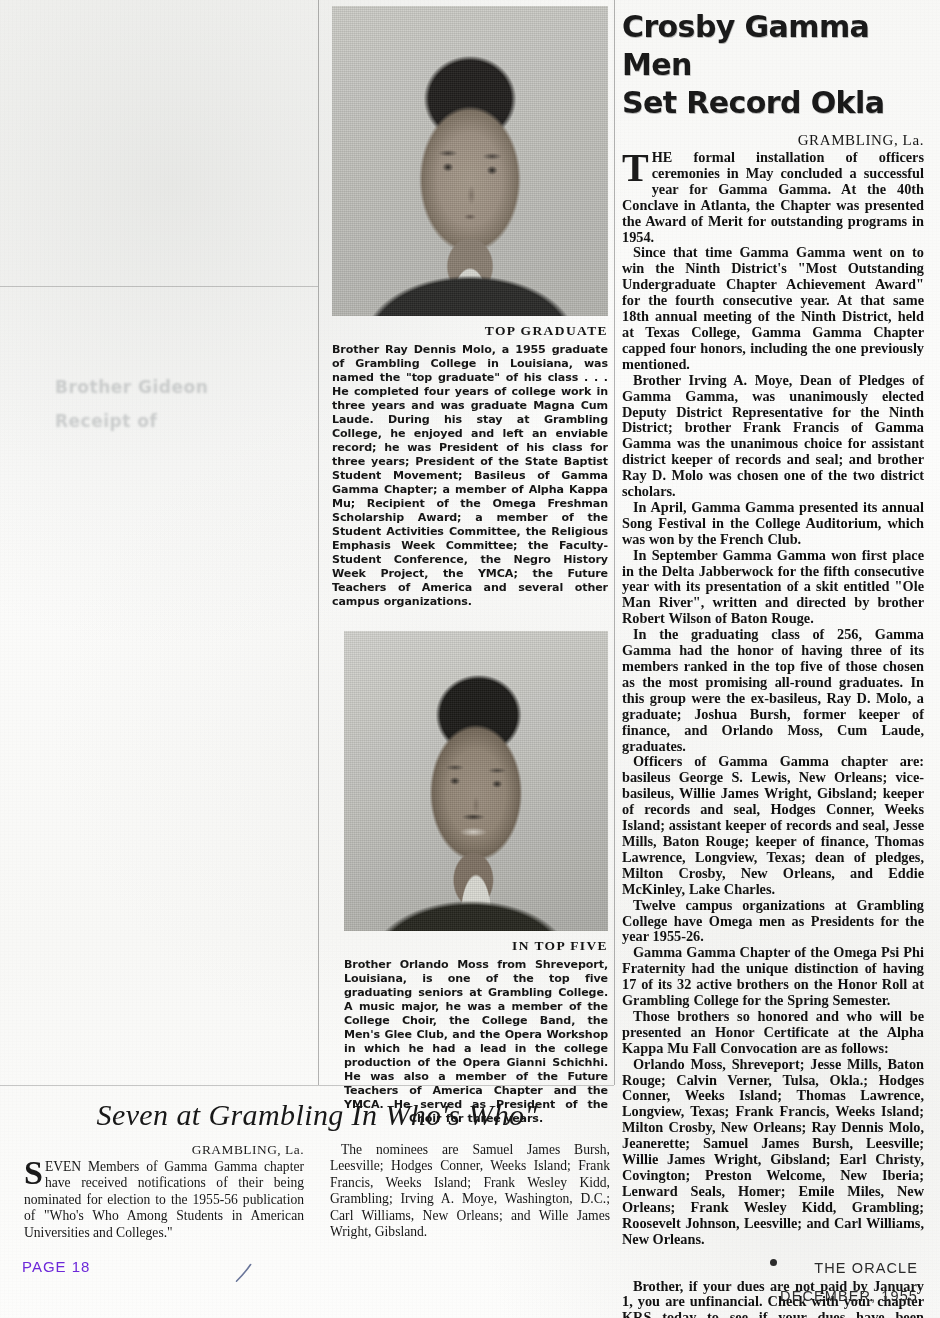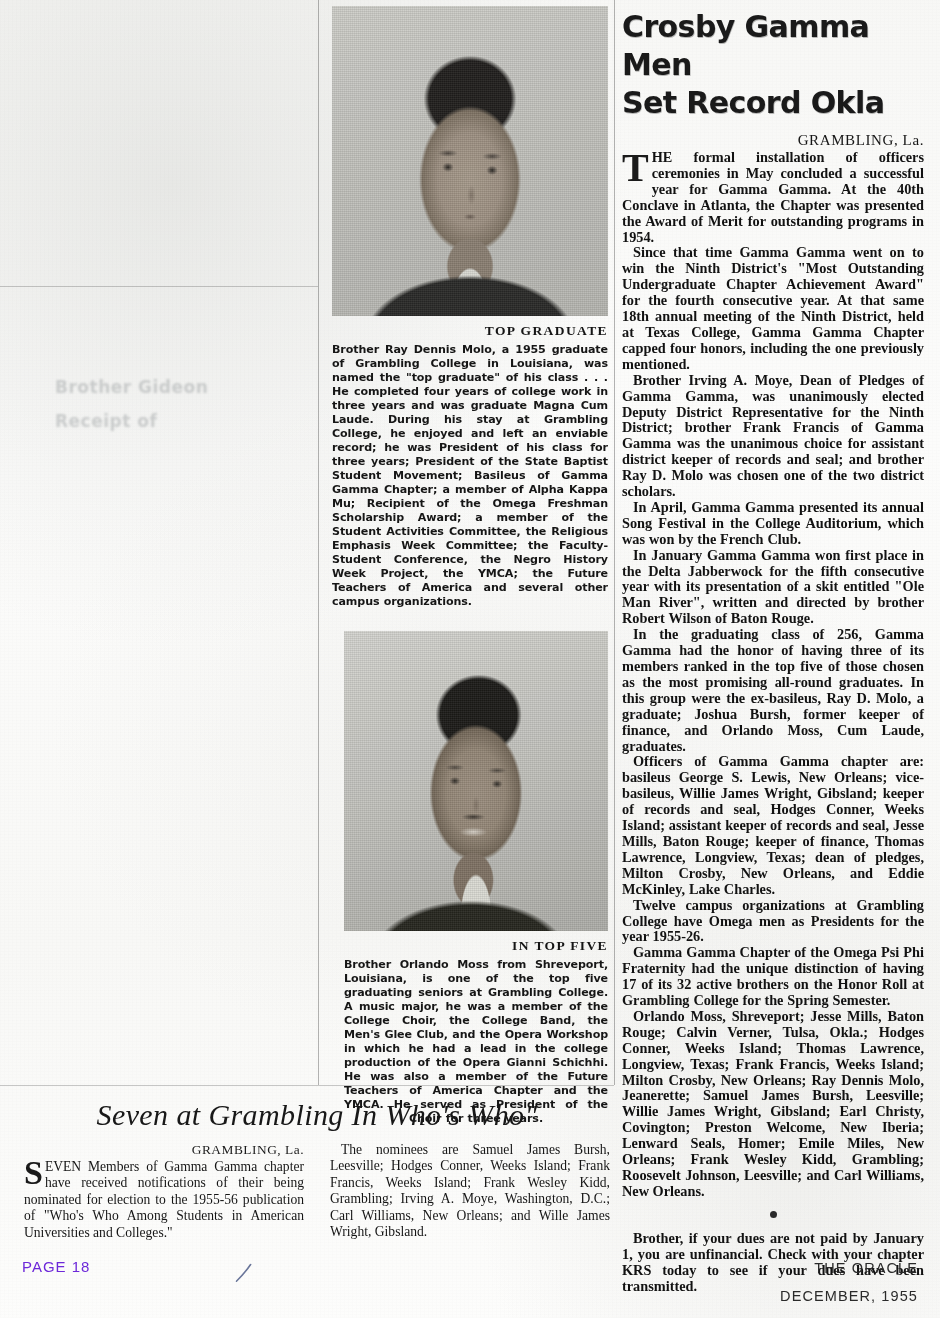--- a/index.html
+++ b/index.html
@@ -375,25 +375,26 @@
       <div class="dateline">GRAMBLING, La.</div>
 
       <div class="rc-body">
         <div class="dropcap-block">
           <span class="dropcap">T</span>
           <p class="first">HE formal installation of officers ceremonies in May concluded a successful year for Gamma Gamma. At the 40th Conclave in Atlanta, the Chapter was presented the Award of Merit for outstanding programs in 1954.</p>
         </div>
         <p>Since that time Gamma Gamma went on to win the Ninth District's "Most Outstanding Undergraduate Chapter Achievement Award" for the fourth consecutive year. At that same 18th annual meeting of the Ninth District, held at Texas College, Gamma Gamma Chapter capped four honors, including the one previously mentioned.</p>
         <p>Brother Irving A. Moye, Dean of Pledges of Gamma Gamma, was unanimously elected Deputy District Representative for the Ninth District; brother Frank Francis of Gamma Gamma was the unanimous choice for assistant district keeper of records and seal; and brother Ray D. Molo was chosen one of the two district scholars.</p>
         <p>In April, Gamma Gamma presented its annual Song Festival in the College Auditorium, which was won by the French Club.</p>
-        <p>In January Gamma Gamma won first place in the Delta Jabberwock for the fifth consecutive year with its presentation of a skit entitled "Ole Man River", written and directed by brother Robert Wilson of Baton Rouge.</p>
+        <p>In September Gamma Gamma won first place in the Delta Jabberwock for the fifth consecutive year with its presentation of a skit entitled "Ole Man River", written and directed by brother Robert Wilson of Baton Rouge.</p>
         <p>In the graduating class of 256, Gamma Gamma had the honor of having three of its members ranked in the top five of those chosen as the most promising all-round graduates. In this group were the ex-basileus, Ray D. Molo, a graduate; Joshua Bursh, former keeper of finance, and Orlando Moss, Cum Laude, graduates.</p>
         <p>Officers of Gamma Gamma chapter are: basileus George S. Lewis, New Orleans; vice-basileus, Willie James Wright, Gibsland; keeper of records and seal, Hodges Conner, Weeks Island; assistant keeper of records and seal, Jesse Mills, Baton Rouge; keeper of finance, Thomas Lawrence, Longview, Texas; dean of pledges, Milton Crosby, New Orleans, and Eddie McKinley, Lake Charles.</p>
         <p>Twelve campus organizations at Grambling College have Omega men as Presidents for the year 1955-26.</p>
         <p>Gamma Gamma Chapter of the Omega Psi Phi Fraternity had the unique distinction of having 17 of its 32 active brothers on the Honor Roll at Grambling College for the Spring Semester.</p>
+        <p>Those brothers so honored and who will be presented an Honor Certificate at the Alpha Kappa Mu Fall Convocation are as follows:</p>
       </div>
 
       <div class="honor-list" id="honor-roll"><b>Orlando Moss, </b><span>Shreveport; </span><b>Jesse Mills, </b><span>Baton Rouge; </span><b>Calvin Verner, </b><span>Tulsa, Okla.; </span><b>Hodges Conner, </b><span>Weeks Island; </span><b>Thomas Lawrence, </b><span>Longview, Texas; </span><b>Frank Francis, </b><span>Weeks Island; </span><b>Milton Crosby, </b><span>New Orleans; </span><b>Ray Dennis Molo, </b><span>Jeanerette; </span><b>Samuel James Bursh, </b><span>Leesville; </span><b>Willie James Wright, </b><span>Gibsland; </span><b>Earl Christy, </b><span>Covington; </span><b>Preston Welcome, </b><span>New Iberia; </span><b>Lenward Seals, </b><span>Homer; </span><b>Emile Miles, </b><span>New Orleans; </span><b>Frank Wesley Kidd, </b><span>Grambling; </span><b>Roosevelt Johnson, </b><span>Leesville; and </span><b>Carl Williams, </b><span>New Orleans.</span></div>
 
       <div class="bullet-sep">
         <span></span>
       </div>
 
       <div class="rc-body">
         <p>Brother, if your dues are not paid by January 1, you are unfinancial. Check with your chapter KRS today to see if your dues have been transmitted.</p>

